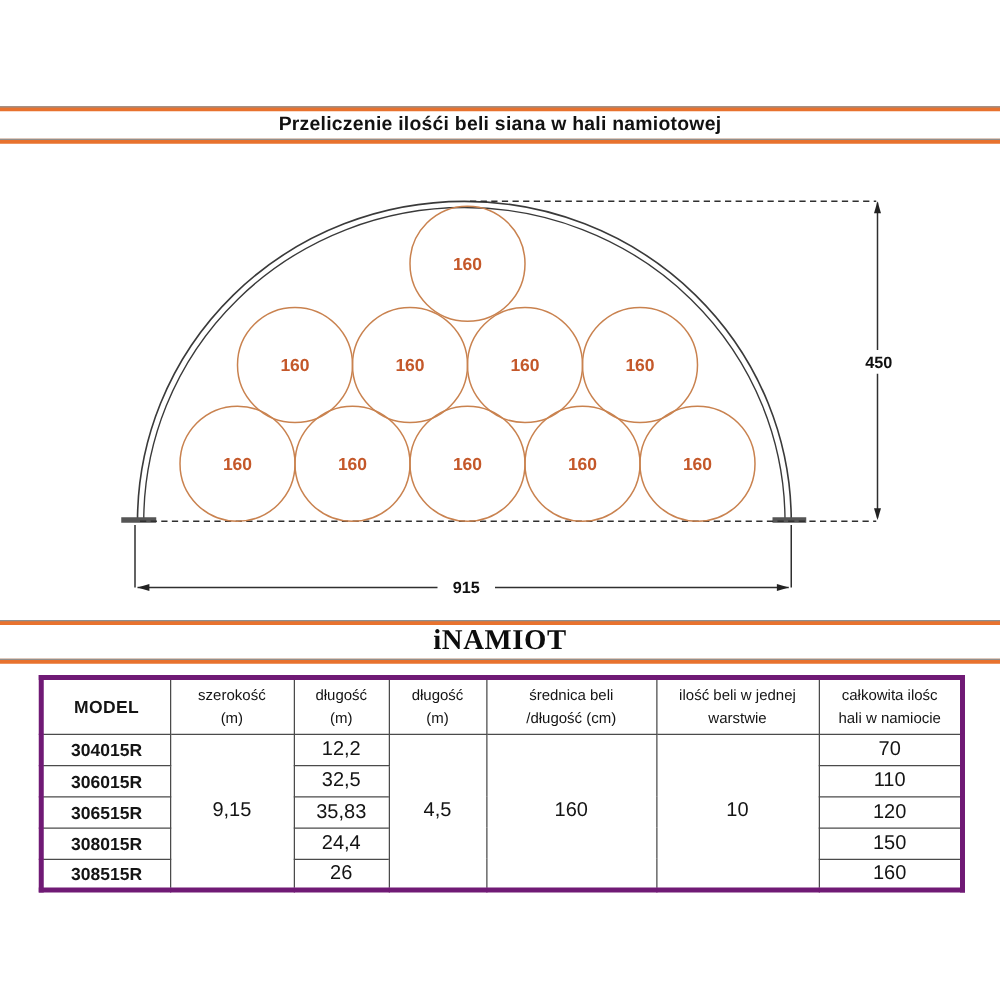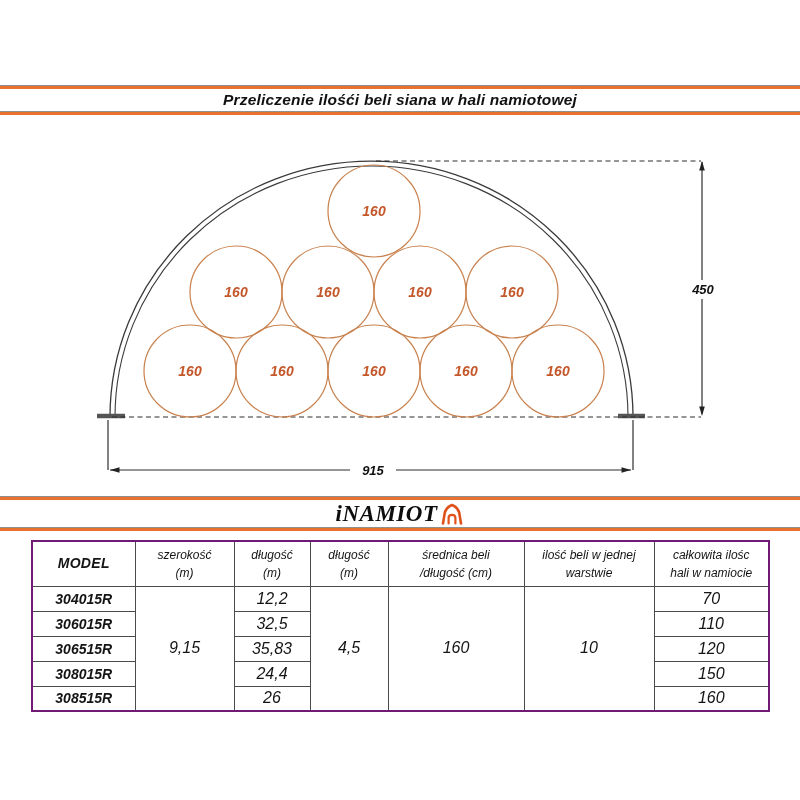--- a/index.html
+++ b/index.html
@@ -1,38 +1,38 @@
 <!DOCTYPE html>
 <html><head>
 <meta charset="utf-8">
 <style>
   * { margin:0; padding:0; box-sizing:border-box; }
   html,body { background:#ffffff; }
   .page {
     position:relative; width:800px; height:800px; background:#ffffff;
-    font-family:"Liberation Sans", sans-serif; overflow:hidden; color:#141414;font-style:italic;
+    font-family:"Liberation Sans", sans-serif; overflow:hidden; color:#141414;
   }
   
   .rule { height:4px; border-top:1px solid #8f8f8f; background:#e8722e; }
   .band { position:absolute; left:0; width:800px; }
   .band-title { top:85px; }
   .band-title .band-content { height:22px; display:flex; align-items:center; justify-content:center; }
   .title-text { font-size:15.5px; font-weight:bold; color:#111; letter-spacing:0.2px; }
   .band-logo { top:496px; }
-  .band-logo .band-content { height:27px; display:flex; align-items:center; justify-content:center; gap:3px; }
+  .band-logo .band-content { height:27px; display:flex; align-items:center; justify-content:center; gap:3px;flex-direction:column; }
   .logo-text { font-family:"Liberation Serif", serif; font-weight:bold; font-size:23px; color:#0d0d0d; letter-spacing:0.5px; }
   .logo-icon { display:block; }
   
   .diagram { position:absolute; left:0; top:140px; width:800px; height:360px; }
   .dim-label { font-family:"Liberation Sans", sans-serif; font-size:13px; font-weight:bold; fill:#111; }
   
   table.spec {
     position:absolute; left:31px; top:540px; width:737px;
     border-collapse:collapse; table-layout:fixed;
-    border:2px solid #701a75;
+    border:4px solid #701a75;
   }
   table.spec th, table.spec td {
     border:1px solid #4b4b4b; text-align:center; vertical-align:middle; padding:0;
   }
   table.spec th { height:45px; font-weight:normal; font-size:12px; }
   table.spec th .hline { line-height:1.5; }
   table.spec th.model-h { font-weight:bold; font-size:14px; letter-spacing:0.3px; }
   table.spec td { height:25px; font-size:16px; }
   table.spec td.model { font-weight:bold; font-size:14px; }
 </style>

